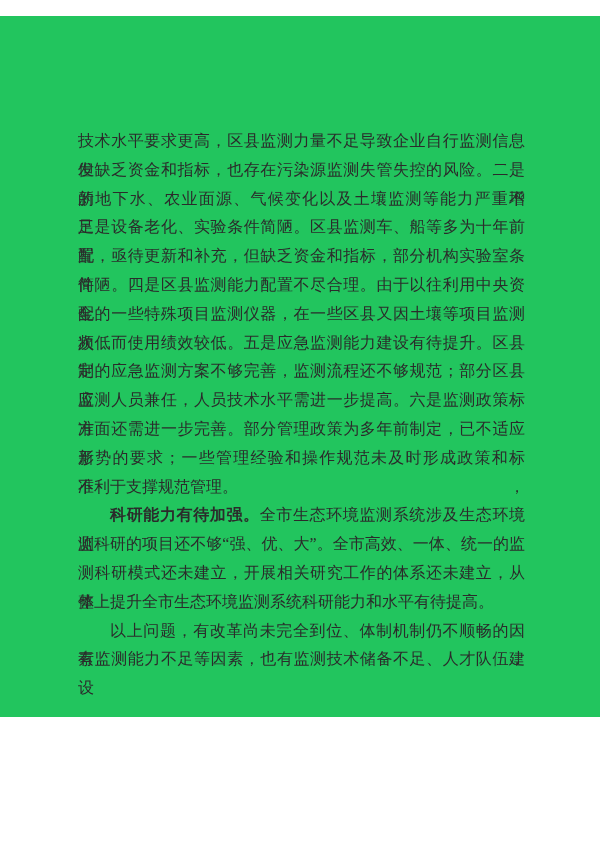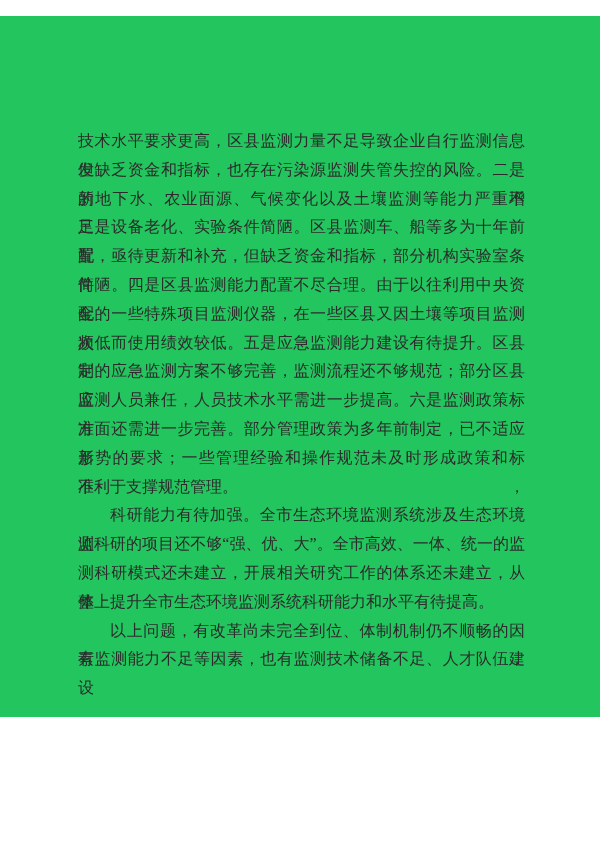--- a/index.html
+++ b/index.html
@@ -31,21 +31,21 @@
     text-align-last: justify;
     white-space: normal;
   }
   .line.para-end {
     text-align-last: left;
   }
   .line.indent {
     text-indent: 32px;
   }
   .bold {
-    font-weight: normal;
+    font-weight: bold;
   }
   .footer {
     position: absolute;
     top: 781px;
     left: 420px;
     width: 120px;
     text-align: right;
     font-size: 16px;
     color: #2b2b2b;
     letter-spacing: 1px;

